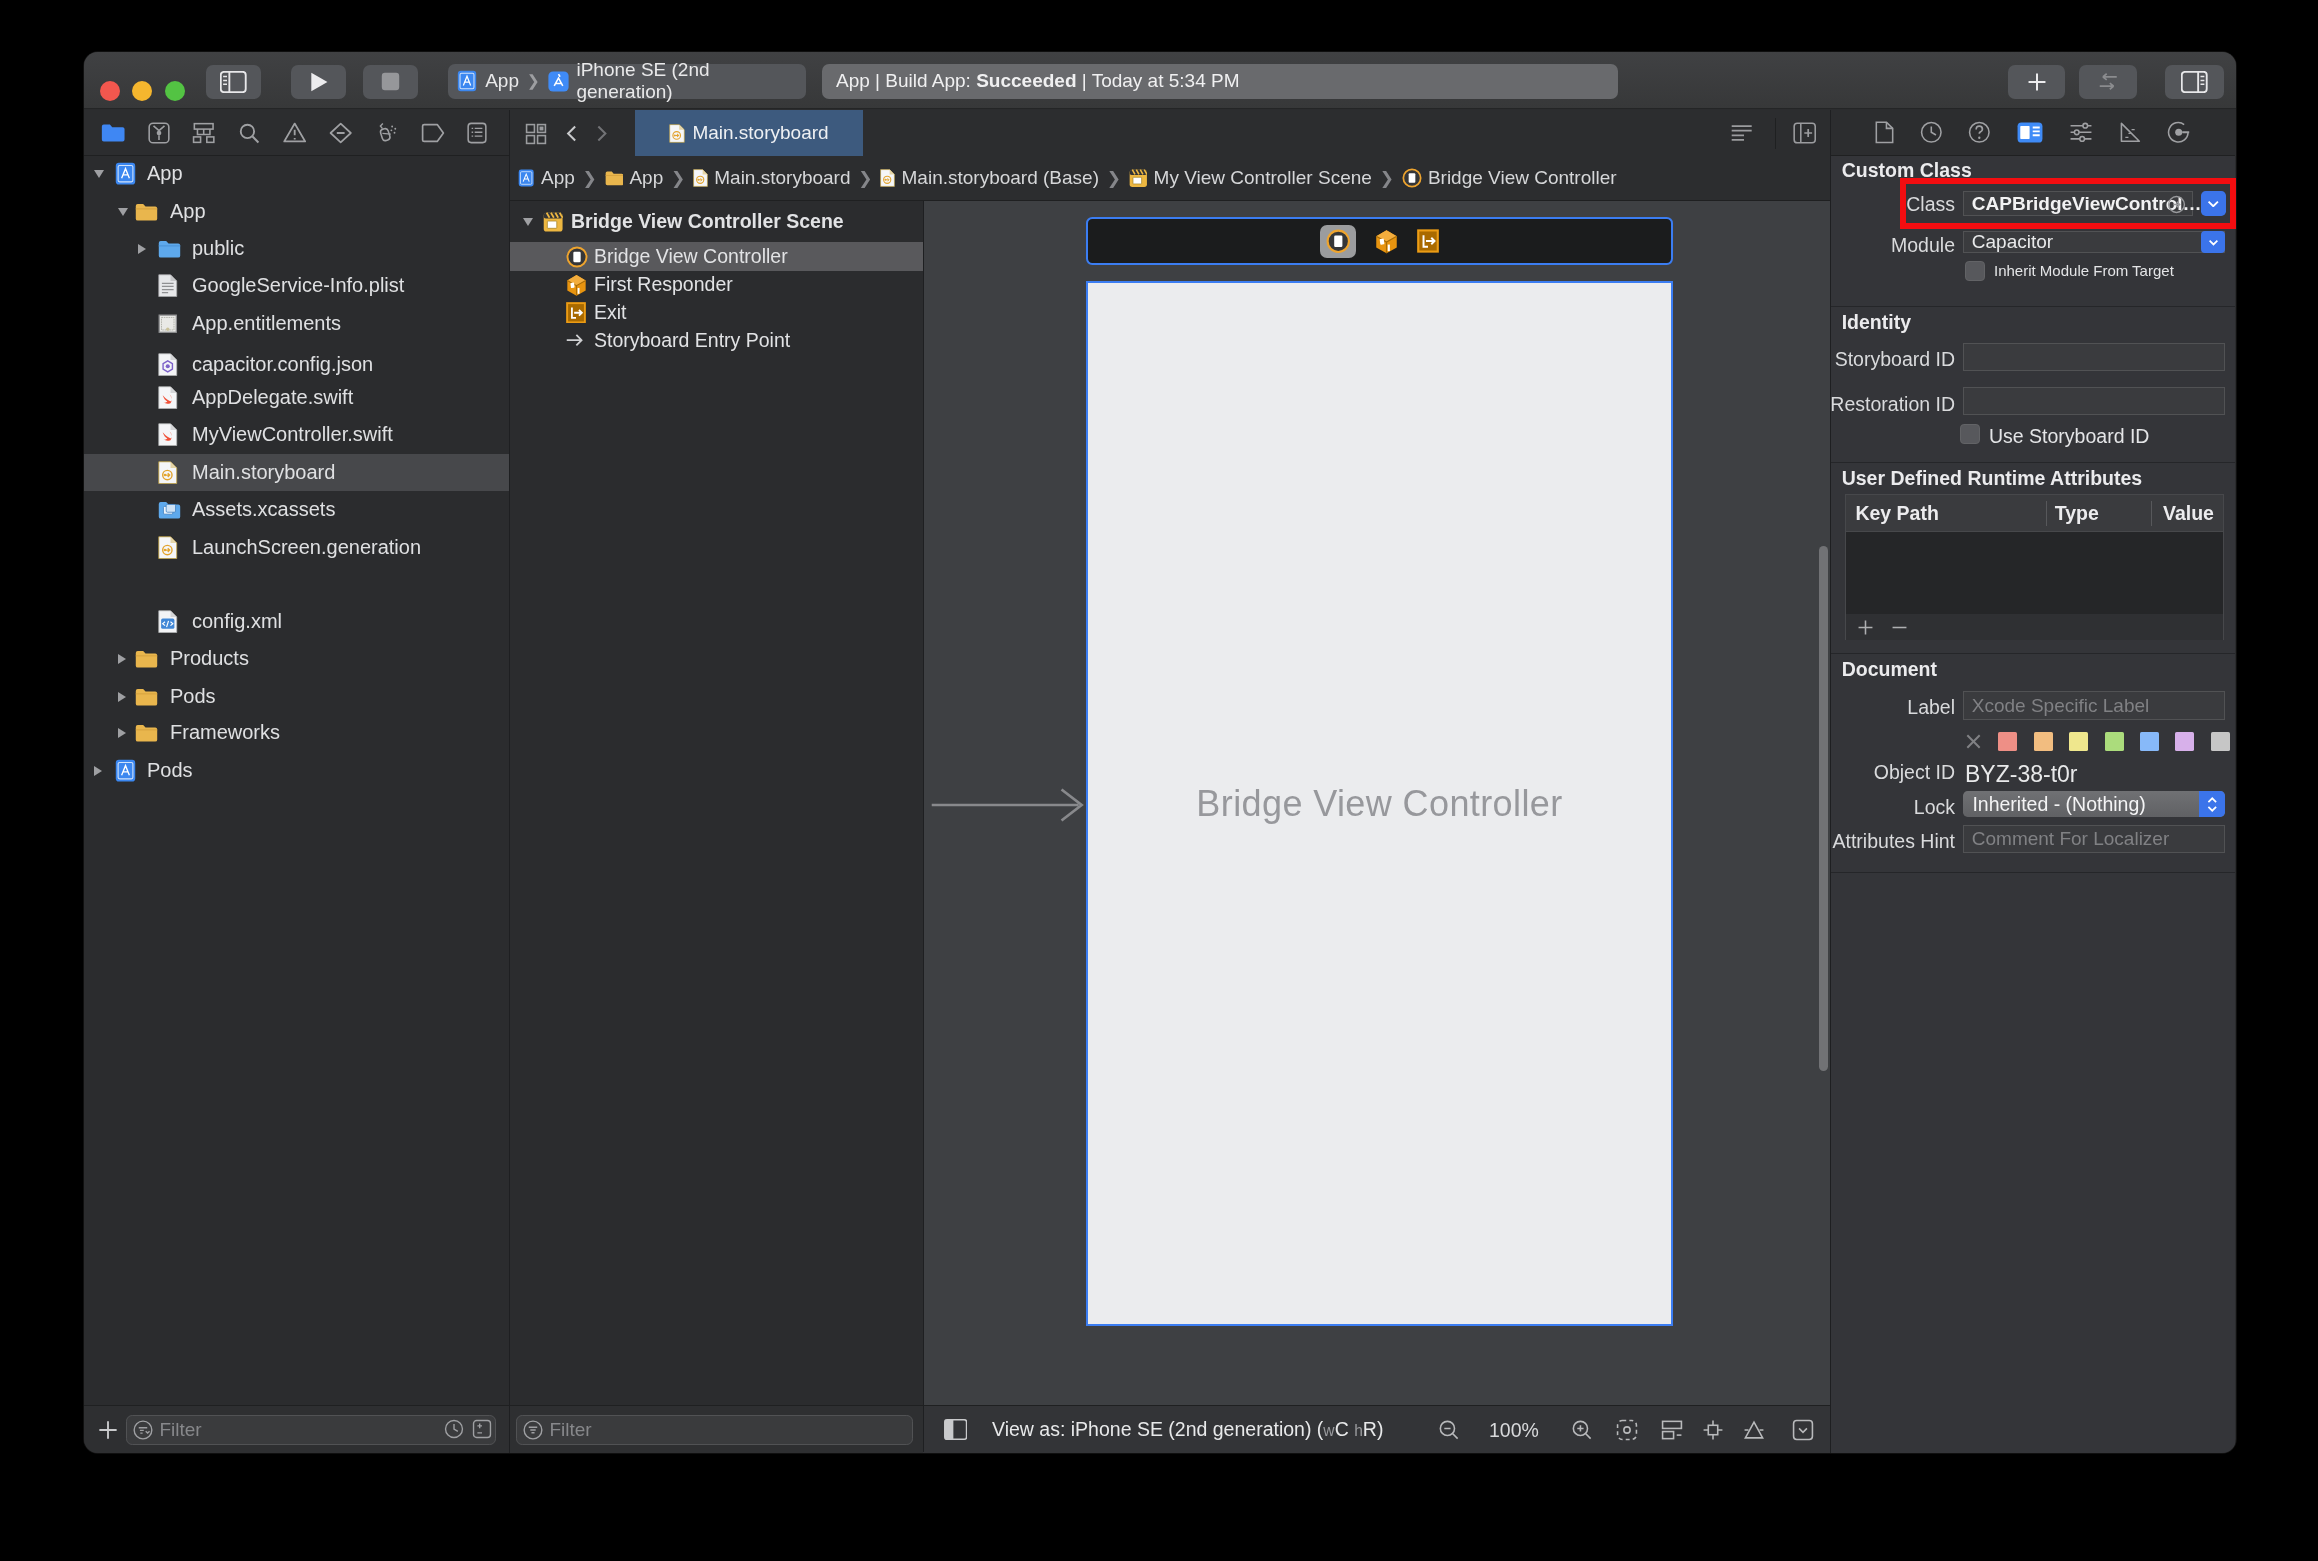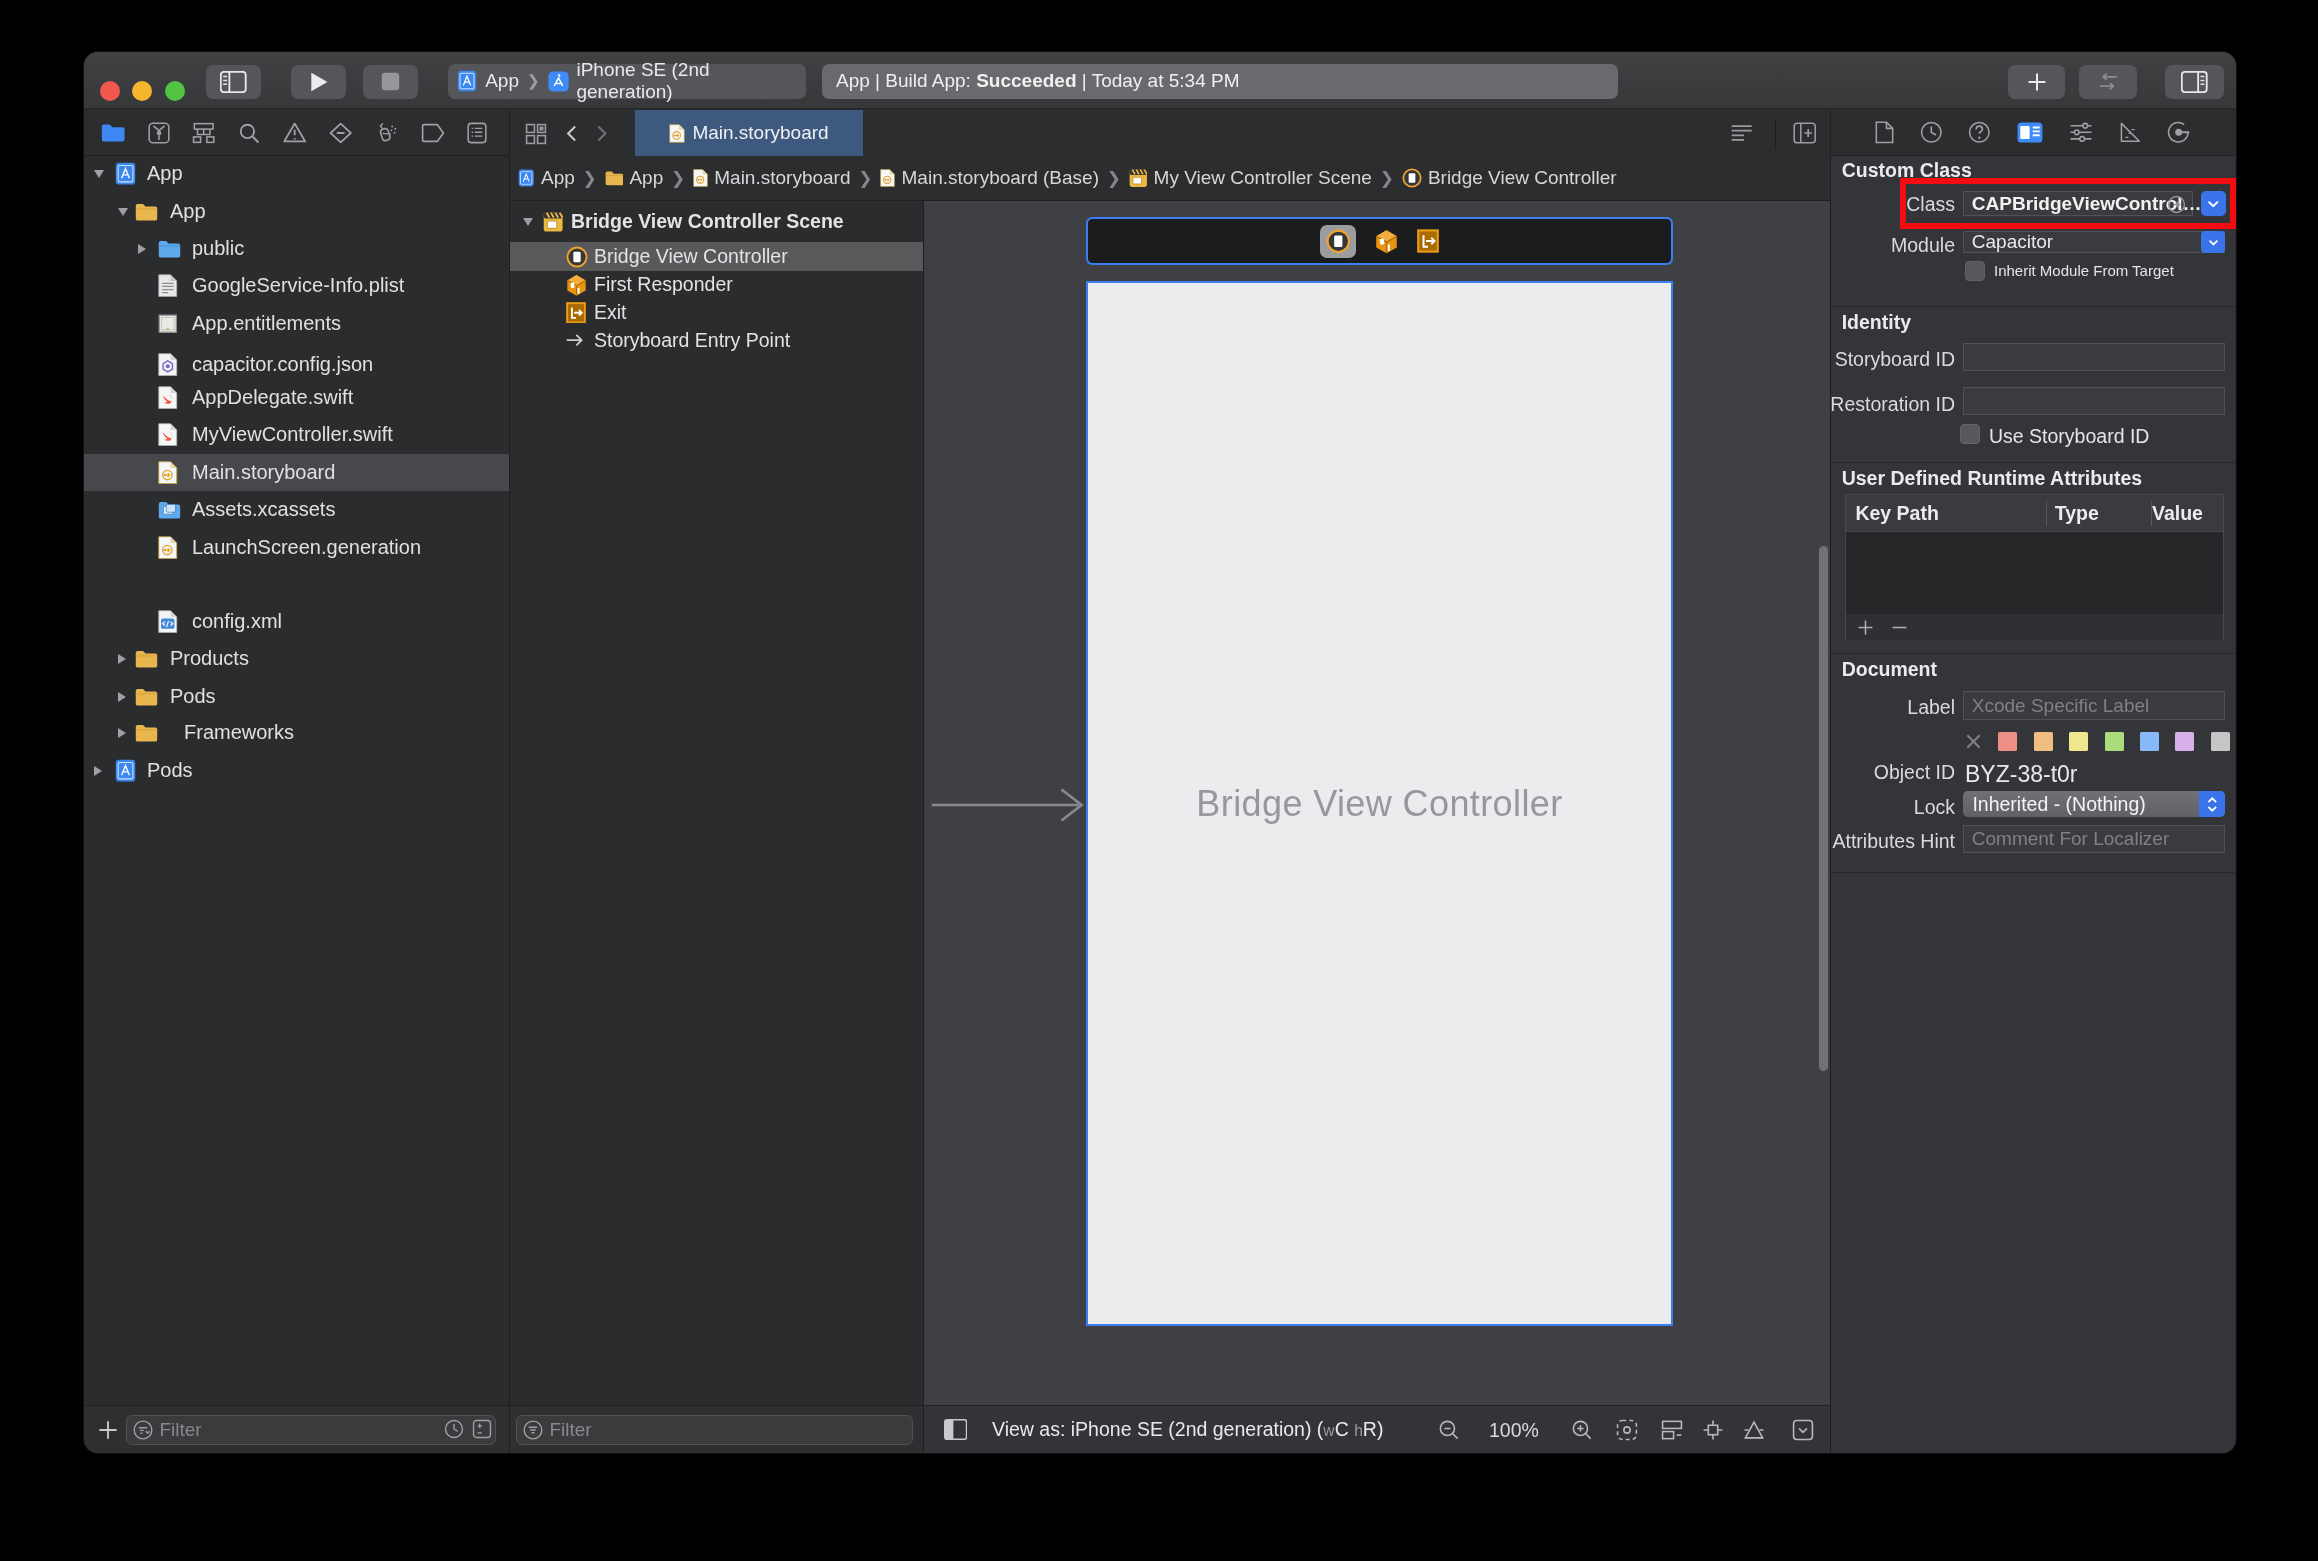--- a/index.html
+++ b/index.html
@@ -488,21 +488,21 @@
         <span class="nlabel" style="left:86px;">Pods</span>
       </div>
       <div class="nrow " style="top:557px;">
         <span class="disc " style="left:34px;"></span>
         <span class="nicon" style="left:51px;">
           <svg width="22.6" height="19" viewBox="0 0 29 24">
             <path d="M1 5 q0-2.5 2.5-2.5 h7 l3 3.2 h12.5 q2.5 0 2.5 2.5 v13 q0 2.5-2.5 2.5 H3.5 q-2.5 0-2.5-2.5 z" fill="#e9b64d"></path>
             <path d="M1 8.6 h27.5" stroke="#d7a340" stroke-width="1.4"></path>
           </svg>
         </span>
-        <span class="nlabel" style="left:100px;">Frameworks</span>
+        <span class="nlabel" style="left:86px;">Frameworks</span>
       </div>
       <div class="nrow " style="top:595px;">
         <span class="disc " style="left:10px;"></span>
         <span class="nicon" style="left:31px;">
           <svg width="21" height="23.4" viewBox="0 0 27 30">
             <rect x="1" y="1" width="25" height="28" rx="4" fill="#3b87f0"></rect>
             <rect x="4" y="4.5" width="19" height="21" rx="2" fill="none" stroke="#cfe2fb" stroke-width="1.4"></rect>
             <path d="M8.5 21 L13.5 8.5 L18.5 21 M10.3 16.5 h6.4" stroke="#fff" stroke-width="1.7" fill="none"></path>
           </svg>
         </span>
@@ -629,21 +629,21 @@
       <div class="ilabel" style="left:0; top:237px; width:125px;">Restoration ID</div>
       <div class="ifield" style="top:231px; width:262px; height:28px;"></div>
       <div class="cb" style="left:130px; top:268px;"></div>
       <div class="abs" style="left:159px; top:269px; color:#e4e5e7; font-size:19.5px;">Use Storyboard ID</div>
       <div class="hdiv" style="top:306px;"></div>
       <div class="isec-h" style="top:311px;">User Defined Runtime Attributes</div>
       <div class="abs" style="left:15px; top:338px; width:379px; height:146px; border:0.8px solid #47484b;">
       <div style="height:37px; background:#3a3b3e; border-bottom:0.8px solid #47484b; display:flex; align-items:center; color:#ececee; font-size:19.5px; font-weight:bold;">
         <span style="padding-left:9.4px; width:200px;">Key Path</span>
         <span style="width:105px; border-left:0.8px solid #57585b; padding-left:7.8px; height:25px; line-height:25px;">Type</span>
-        <span style="flex:1; border-left:0.8px solid #57585b; padding-left:0; height:25px; line-height:25px;">Value</span>
+        <span style="flex:1; border-left:0.8px solid #57585b; padding-left:11px; height:25px; line-height:25px;">Value</span>
       </div>
       <div style="height:82px; background:#252628;"></div>
       <div style="height:26px; background:#2f3033; display:flex; align-items:center; gap:17px; padding-left:11px;">
         <span>
             <svg width="17" height="17" viewBox="0 0 22 22">
               <path d="M11 2 v18 M2 11 h18" stroke="#aeafb1" stroke-width="2"></path>
             </svg>
           </span>
         <span>
             <svg width="17" height="17" viewBox="0 0 22 22">

